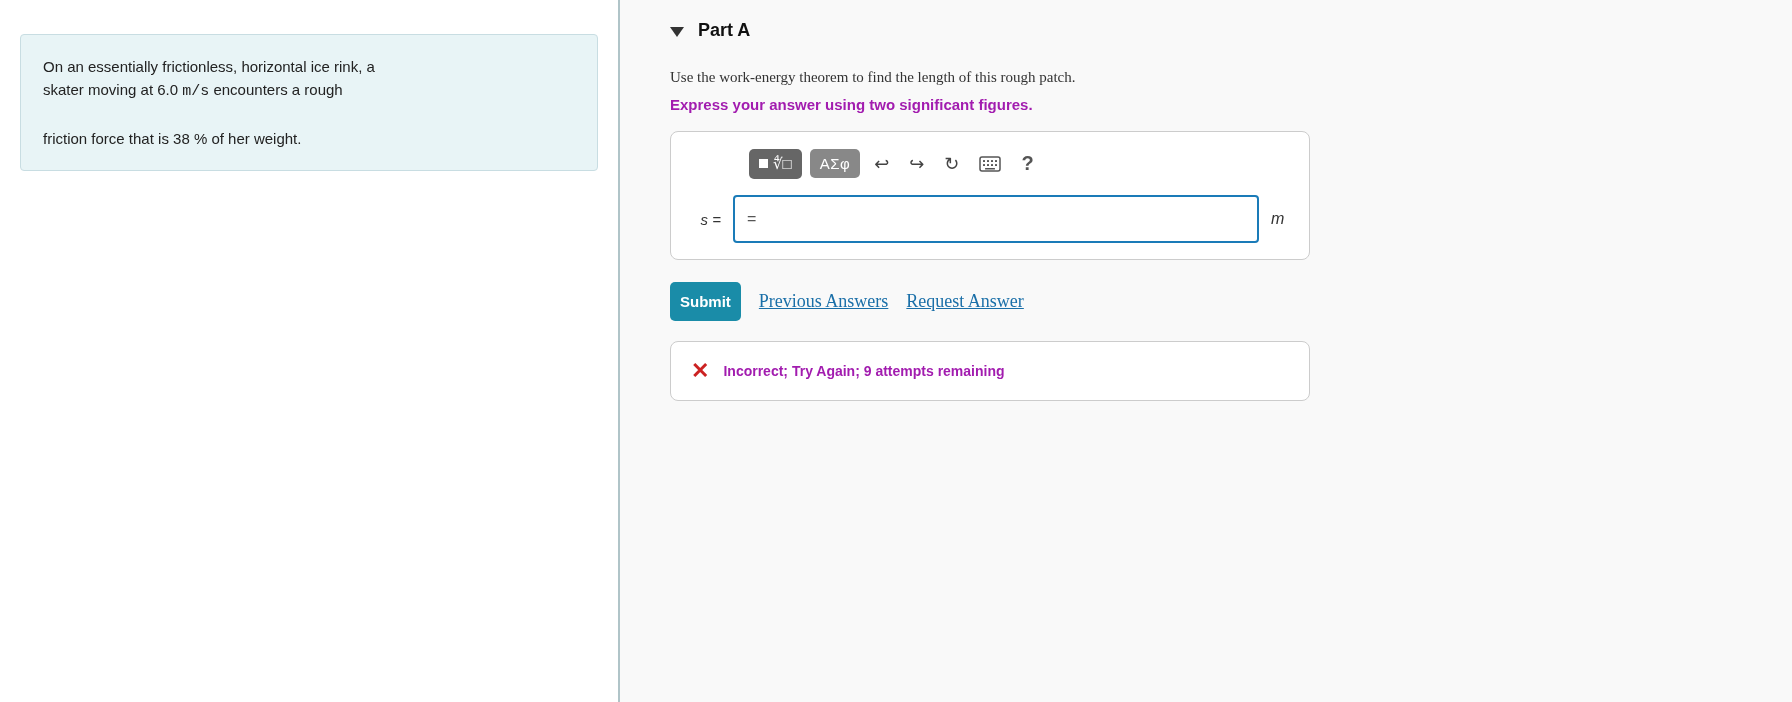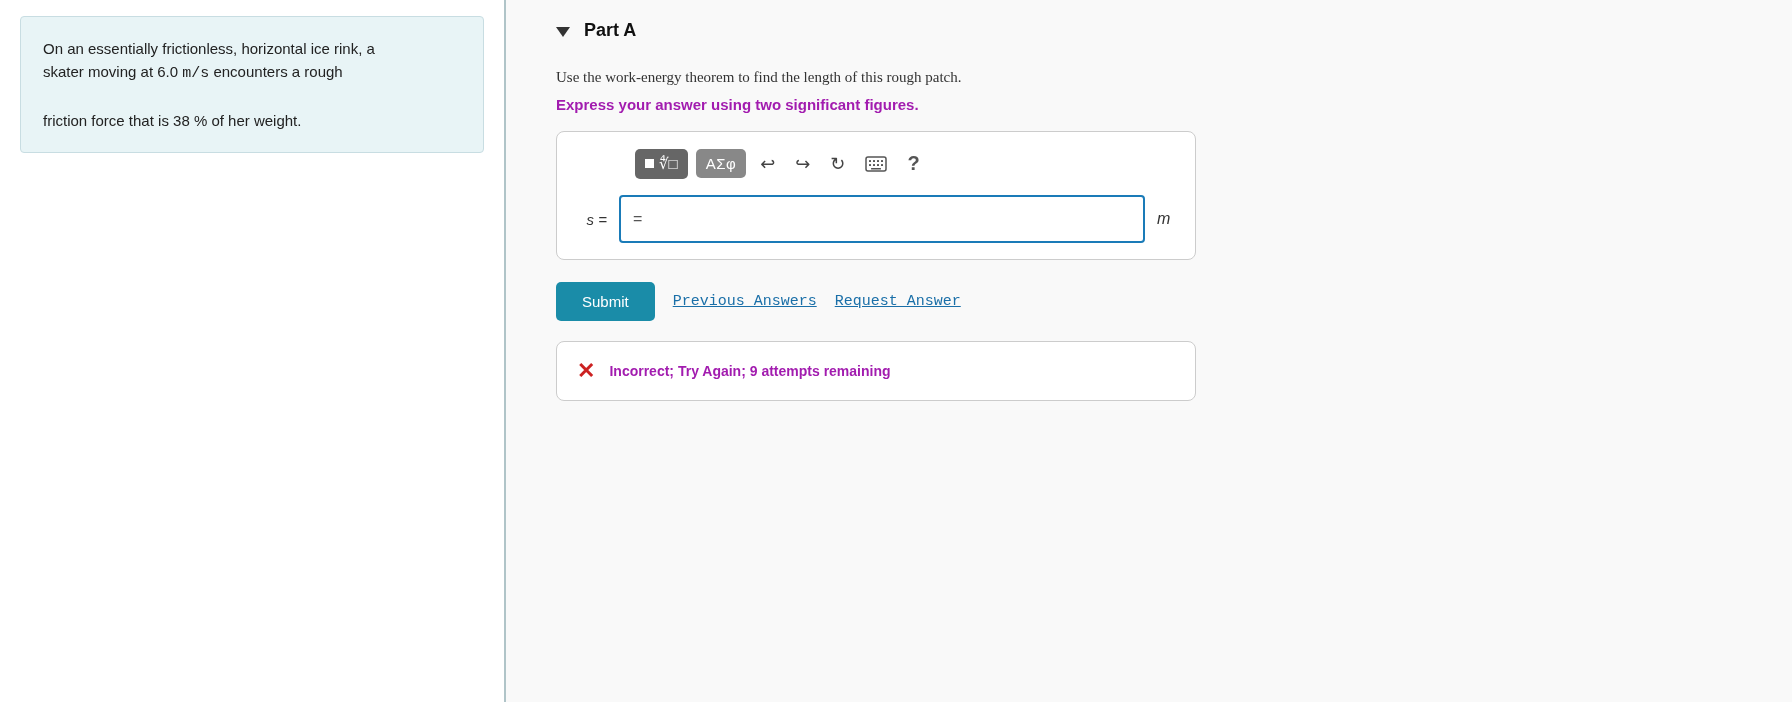--- a/index.html
+++ b/index.html
@@ -12,24 +12,24 @@
       font-family: Arial, sans-serif;
       font-size: 15px;
       background: #f5f5f5;
       display: flex;
       width: 1792px;
       min-height: 702px;
       overflow: hidden;
     }
 
     .left-panel {
-      width: 506px;
+      width: 620px;
       min-height: 702px;
       background: #fff;
-      padding: 16px 20px;
+      padding: 34px 20px;
       border-right: 2px solid #b0c4c8;
       flex-shrink: 0;
     }
 
     .problem-box {
       background: #e8f4f6;
       border: 1px solid #c8dde2;
       border-radius: 4px;
       padding: 20px 22px;
       font-size: 15px;
@@ -184,34 +184,34 @@
       gap: 18px;
       margin-bottom: 20px;
       max-width: 640px;
     }
 
     .submit-btn {
       background: #1a8ca8;
       color: #fff;
       border: none;
       border-radius: 5px;
-      padding: 11px 26px;
-      font-size: 15px;
-      font-weight: normal;
+      padding: 11px 10px;
+      font-size: 15px;
+      font-weight: bold;
       cursor: pointer;
     }
 
     .action-link {
       color: #1a6fa8;
-      font-size: 15px;
+      font-size: 18px;
       text-decoration: underline;
       cursor: pointer;
       background: none;
       border: none;
-      font-family: Liberation Mono, monospace;
+      font-family: Liberation Serif, serif;
     }
 
     .feedback-box {
       background: #fff;
       border: 1px solid #ccc;
       border-radius: 8px;
       padding: 16px 20px;
       max-width: 640px;
       display: flex;
       align-items: center;

